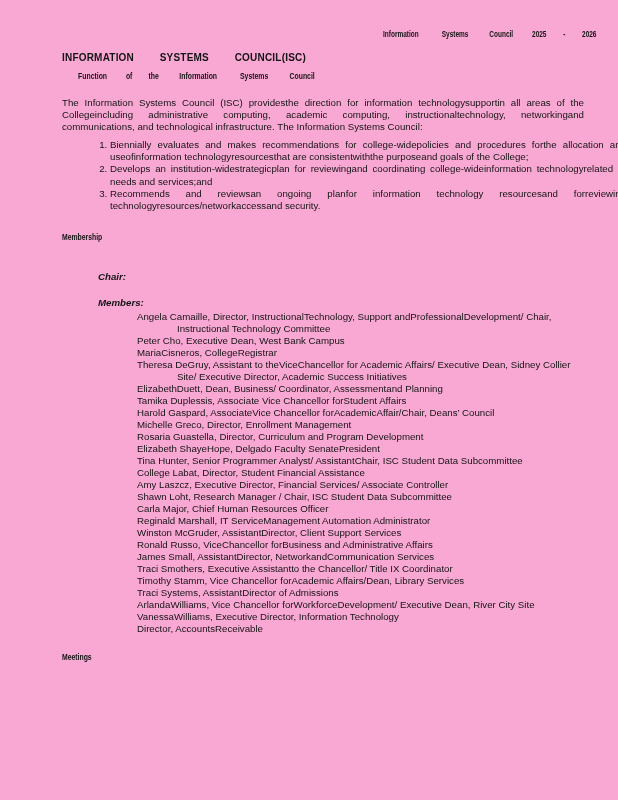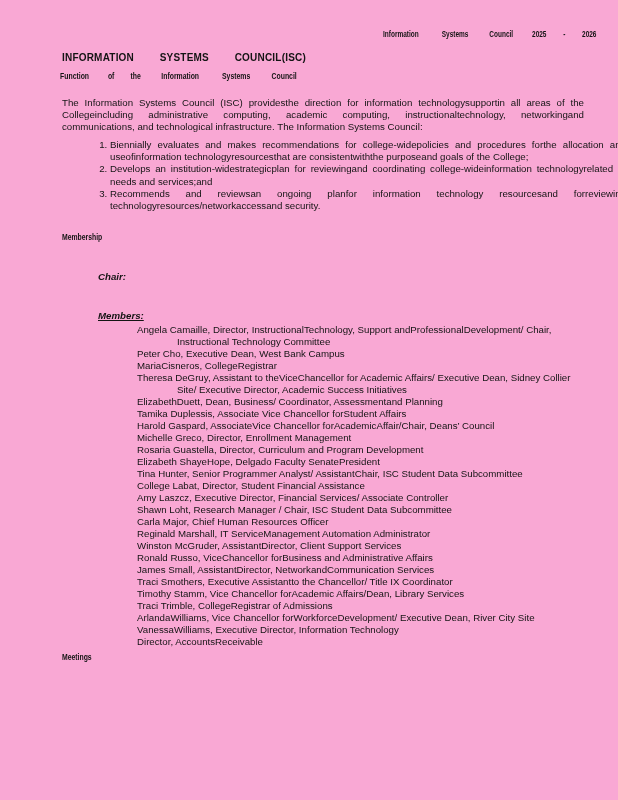--- a/index.html
+++ b/index.html
@@ -23,41 +23,41 @@
   .doc-header span{display:inline-block;transform:scaleX(0.78);transform-origin:center;white-space:nowrap;}
   
   .doc-title{
     position:absolute;top:45px;left:62px;width:244px;
     display:flex;justify-content:space-between;
     font-size:10px;font-weight:bold;letter-spacing:0.2px;
   }
   
   .narrow{display:inline-block;transform:scaleX(0.76);transform-origin:left;white-space:nowrap;font-size:9px;font-weight:bold;}
   .function-label{
-    position:absolute;top:70px;left:56px;width:244px;
+    position:absolute;top:70px;left:74px;width:244px;
     display:flex;justify-content:space-between;
   }
   .function-label span{display:inline-block;transform:scaleX(0.78);transform-origin:center;white-space:nowrap;font-size:8.8px;font-weight:bold;}
   .intro{
     position:absolute;top:87px;left:62px;width:522px;
     text-align:justify;
   }
   ol.duties{
     position:absolute;top:139px;left:62px;width:516px;
     margin:0;padding:0 0 0 48px;
   }
   ol.duties li{
     text-align:justify;
     padding-left:0;
     margin:0;
   }
   .membership{position:absolute;top:231px;left:62px;width:520px;}
   .chair-row{display:flex;margin:28px 0 0 36px;}
   .chair-label{width:76px;font-style:italic;font-weight:bold;flex:0 0 auto;}
-  .members-label{margin:27px 0 0 36px;font-style:italic;font-weight:bold;text-decoration:underline;}
+  .members-label{margin:14px 0 0 36px;font-style:italic;font-weight:bold;}
   ul.members{
     margin:1px 0 0 75px;padding:0;list-style:none;width:445px;
     line-height:12px;
   }
   ul.members li{padding-left:40px;text-indent:-40px;}
   .meetings{position:absolute;top:651px;left:62px;width:520px;display:flex;}
   .meetings-label{width:75px;flex:0 0 auto;}
 </style>
 </head>
 <body>
@@ -124,21 +124,21 @@
         <li>College Labat, Director, Student Financial Assistance</li>
         <li>Amy Laszcz, Executive Director, Financial Services/ Associate Controller</li>
         <li>Shawn Loht, Research Manager / Chair, ISC Student Data Subcommittee</li>
         <li>Carla Major, Chief Human Resources Officer</li>
         <li>Reginald Marshall, IT ServiceManagement Automation Administrator</li>
         <li>Winston McGruder, AssistantDirector, Client Support Services</li>
         <li>Ronald Russo, ViceChancellor forBusiness and Administrative Affairs</li>
         <li>James Small, AssistantDirector, NetworkandCommunication Services</li>
         <li>Traci Smothers, Executive Assistantto the Chancellor/ Title IX Coordinator</li>
         <li>Timothy Stamm, Vice Chancellor forAcademic Affairs/Dean, Library Services</li>
-        <li>Traci Trimble, CollegeRegistrar of Admissions</li>
+        <li>Traci Systems, AssistantDirector of Admissions</li>
         <li>ArlandaWilliams, Vice Chancellor forWorkforceDevelopment/ Executive Dean, River City Site</li>
         <li>VanessaWilliams, Executive Director, Information Technology</li>
         <li>Director, AccountsReceivable</li>
       </ul>
   </div>
 
   <div class="meetings">
     <span class="meetings-label">
       <span class="narrow">Meetings</span>
     </span>

